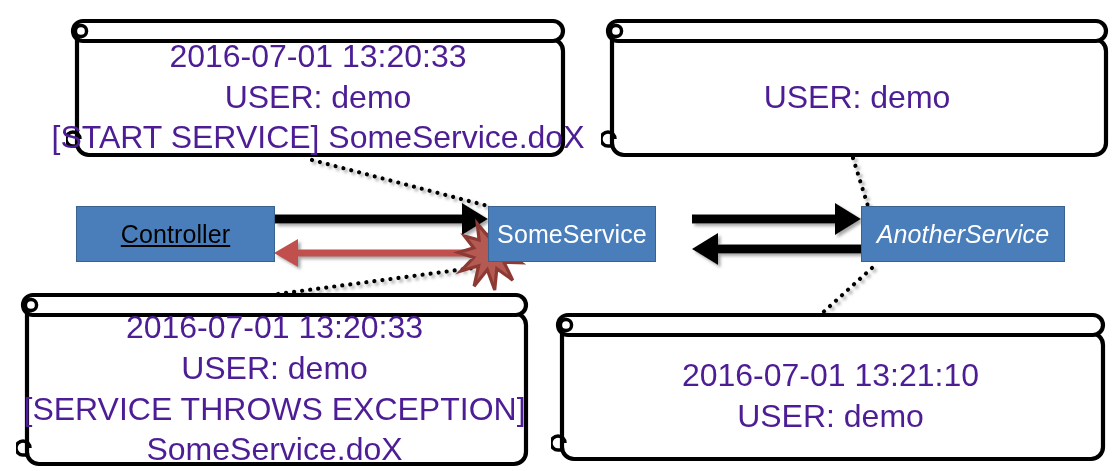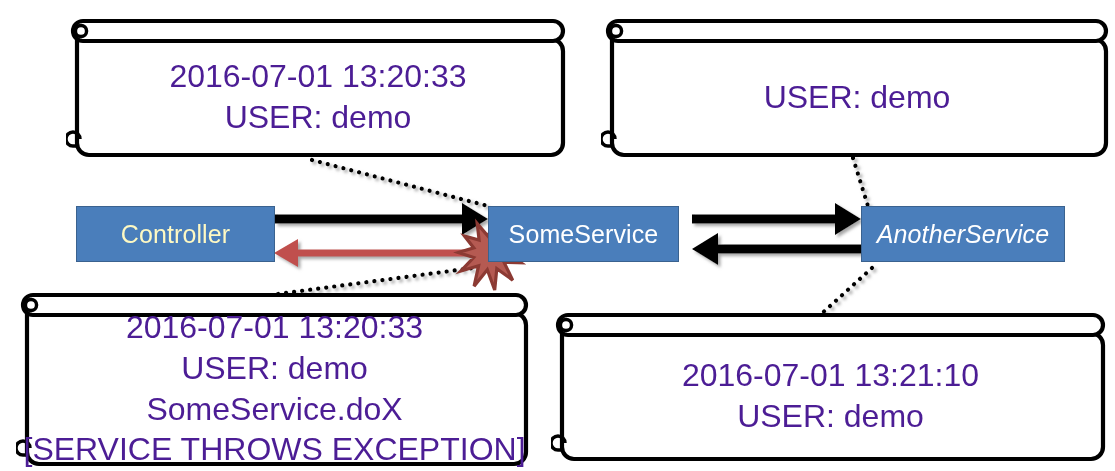--- a/index.html
+++ b/index.html
@@ -106,40 +106,41 @@
           <polygon points="861.0,244.5 718.0,244.5 718.0,233.0 692.0,249.0 718.0,265.0 718.0,253.5 861.0,253.5" fill="#000000"></polygon>
         </g>
       </g>
     <g id="explosion-group">
         <polygon points="495.4,219.4 497.3,237.7 510.9,229.6 504.5,244.1 519.6,244.9 507.0,253.3 520.9,262.7 504.1,262.4 512.7,280.1 496.8,268.6 494.7,290.0 487.3,269.8 474.1,286.2 478.6,265.7 460.8,271.1 473.6,257.5 458.4,252.5 473.8,247.9 464.5,236.0 479.1,240.0 477.2,223.6 487.9,236.1" fill="#b55a52" stroke="#8c3a33" stroke-width="3.2" stroke-linejoin="miter"></polygon>
       </g>
   </svg>
 
   <div id="nodes-layer">
       <div class="service-box" style="left: 76px; top: 206px; width: 199px; height: 56px; background: rgb(74, 126, 187); border-color: rgb(58, 98, 143);">
-        <span class="label" style="color: #fef9c3;">Controller</span>
+        <span class="label" style="color: #000000; text-decoration: underline;">Controller</span>
       </div>
-      <div class="service-box" style="left: 488px; top: 206px; width: 191px; height: 56px; background: rgb(74, 126, 187); border-color: rgb(58, 98, 143);">
+      <div class="service-box" style="left: 488px; top: 206px; width: 168px; height: 56px; background: rgb(74, 126, 187); border-color: rgb(58, 98, 143);">
         <span class="label" style="color: rgb(255, 255, 255);">SomeService</span>
       </div>
       <div class="service-box" style="left: 861px; top: 206px; width: 204px; height: 56px; background: rgb(74, 126, 187); border-color: rgb(58, 98, 143); font-style: italic;">
         <span class="label" style="color: rgb(255, 255, 255);">AnotherService</span>
       </div>
     </div>
   <div id="notes-layer">
       <div class="note" style="left: 66px; top: 18px; width: 500px; height: 140px;">
         <svg class="note-svg" width="500" height="140" viewBox="0 0 500 140">
           <path d="M 11 21 H 485 a 12 12 0 0 1 12 12 V 125 a 12 12 0 0 1 -12 12 H 23 a 12 12 0 0 1 -12 -12 V 21 Z" fill="#ffffff" stroke="#000000" stroke-width="4.2" stroke-linejoin="round"></path>
           <path d="M 17 3 H 487 a 10 10 0 0 1 0 20 H 17 a 10 10 0 0 1 0 -20 Z" fill="#ffffff" stroke="#000000" stroke-width="4.2"></path>
           <circle cx="15" cy="13" r="5.58" fill="none" stroke="#000000" stroke-width="3.444"></circle>
           <path d="M 14 121 a 7 7 0 1 0 -7 7 h 6" fill="none" stroke="#000000" stroke-width="3.444"></path>
         </svg>
         <div class="note-text">
           <div>2016-07-01 13:20:33</div>
           <div>USER: demo</div>
+          <div>[START SERVICE] SomeService.doX</div>
         </div>
       </div>
       <div class="note" style="left: 601px; top: 18px; width: 508px; height: 140px;">
         <svg class="note-svg" width="508" height="140" viewBox="0 0 508 140">
           <path d="M 11 21 H 493 a 12 12 0 0 1 12 12 V 125 a 12 12 0 0 1 -12 12 H 23 a 12 12 0 0 1 -12 -12 V 21 Z" fill="#ffffff" stroke="#000000" stroke-width="4.2" stroke-linejoin="round"></path>
           <path d="M 17 3 H 495 a 10 10 0 0 1 0 20 H 17 a 10 10 0 0 1 0 -20 Z" fill="#ffffff" stroke="#000000" stroke-width="4.2"></path>
           <circle cx="15" cy="13" r="5.58" fill="none" stroke="#000000" stroke-width="3.444"></circle>
           <path d="M 14 121 a 7 7 0 1 0 -7 7 h 6" fill="none" stroke="#000000" stroke-width="3.444"></path>
         </svg>
         <div class="note-text">
@@ -149,22 +150,22 @@
       <div class="note" style="left: 16px; top: 292px; width: 513px; height: 175px;">
         <svg class="note-svg" width="513" height="175" viewBox="0 0 513 175">
           <path d="M 11 21 H 498 a 12 12 0 0 1 12 12 V 160 a 12 12 0 0 1 -12 12 H 23 a 12 12 0 0 1 -12 -12 V 21 Z" fill="#ffffff" stroke="#000000" stroke-width="4.2" stroke-linejoin="round"></path>
           <path d="M 17 3 H 500 a 10 10 0 0 1 0 20 H 17 a 10 10 0 0 1 0 -20 Z" fill="#ffffff" stroke="#000000" stroke-width="4.2"></path>
           <circle cx="15" cy="13" r="5.58" fill="none" stroke="#000000" stroke-width="3.444"></circle>
           <path d="M 14 156 a 7 7 0 1 0 -7 7 h 6" fill="none" stroke="#000000" stroke-width="3.444"></path>
         </svg>
         <div class="note-text">
           <div>2016-07-01 13:20:33</div>
           <div>USER: demo</div>
+          <div>[SERVICE THROWS EXCEPTION]</div>
           <div>SomeService.doX</div>
-          <div>[SERVICE THROWS EXCEPTION]</div>
         </div>
       </div>
       <div class="note" style="left: 551px; top: 312px; width: 555px; height: 150px;">
         <svg class="note-svg" width="555" height="150" viewBox="0 0 555 150">
           <path d="M 11 21 H 540 a 12 12 0 0 1 12 12 V 135 a 12 12 0 0 1 -12 12 H 23 a 12 12 0 0 1 -12 -12 V 21 Z" fill="#ffffff" stroke="#000000" stroke-width="4.2" stroke-linejoin="round"></path>
           <path d="M 17 3 H 542 a 10 10 0 0 1 0 20 H 17 a 10 10 0 0 1 0 -20 Z" fill="#ffffff" stroke="#000000" stroke-width="4.2"></path>
           <circle cx="15" cy="13" r="5.58" fill="none" stroke="#000000" stroke-width="3.444"></circle>
           <path d="M 14 131 a 7 7 0 1 0 -7 7 h 6" fill="none" stroke="#000000" stroke-width="3.444"></path>
         </svg>
         <div class="note-text">

